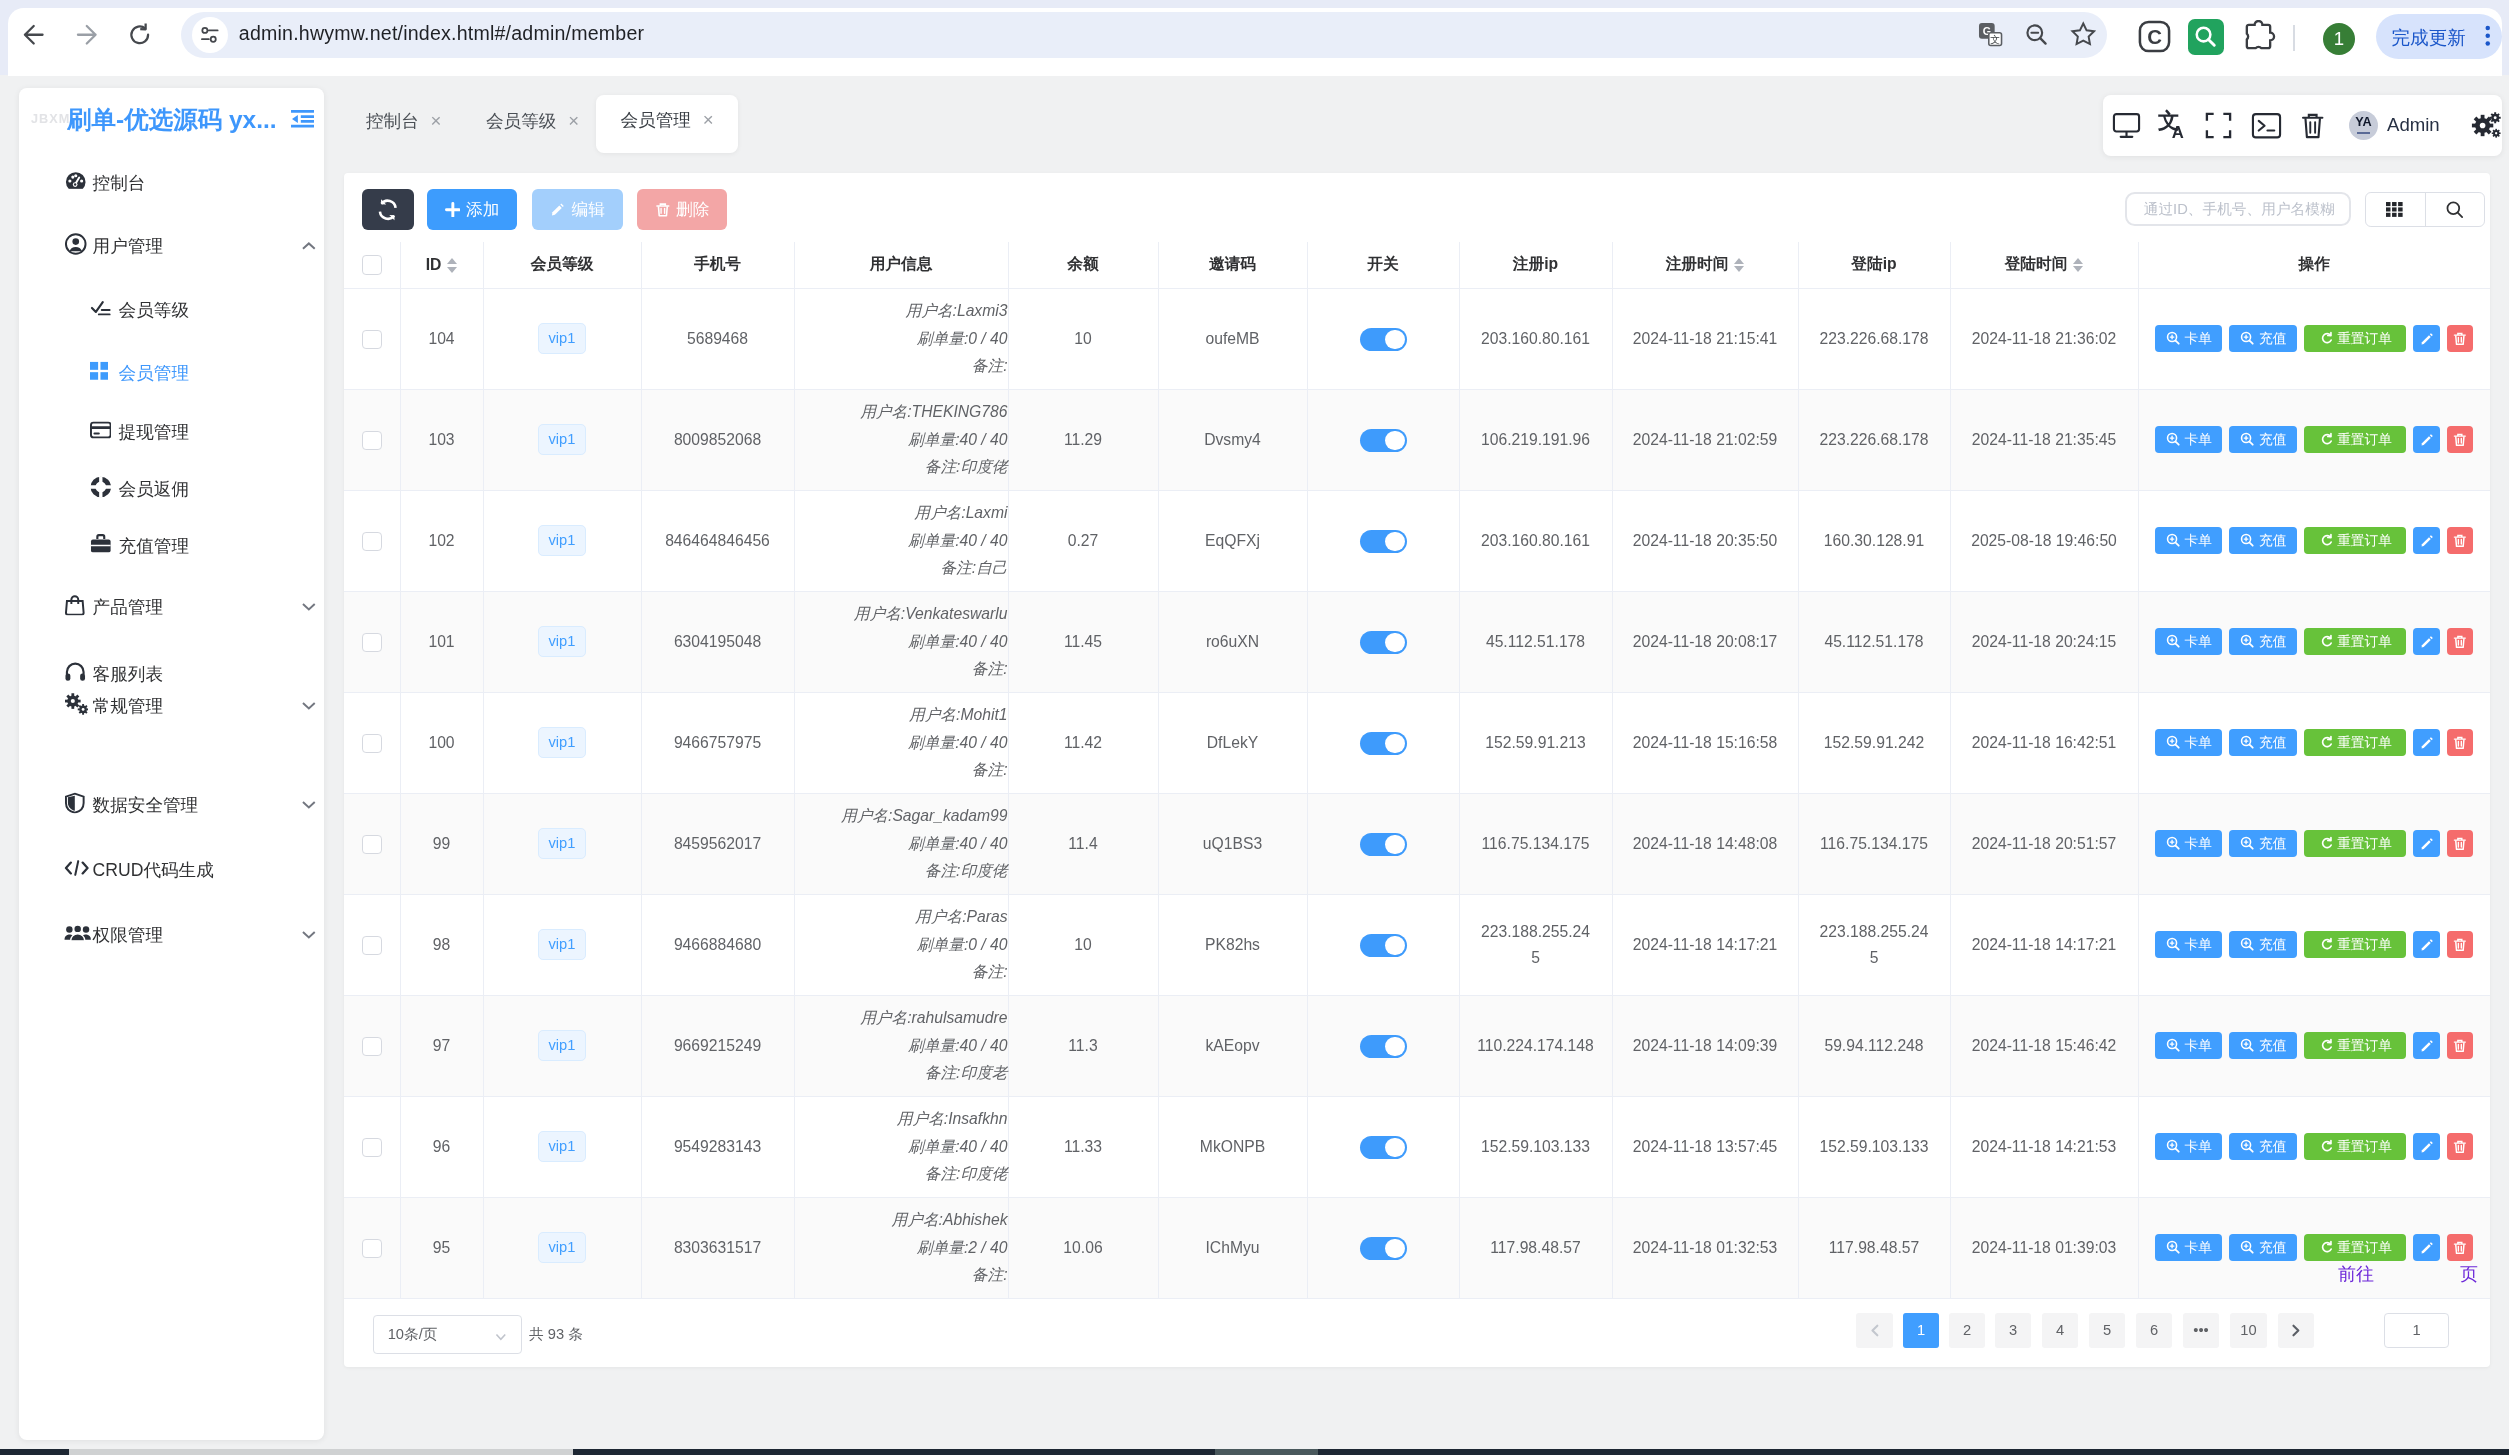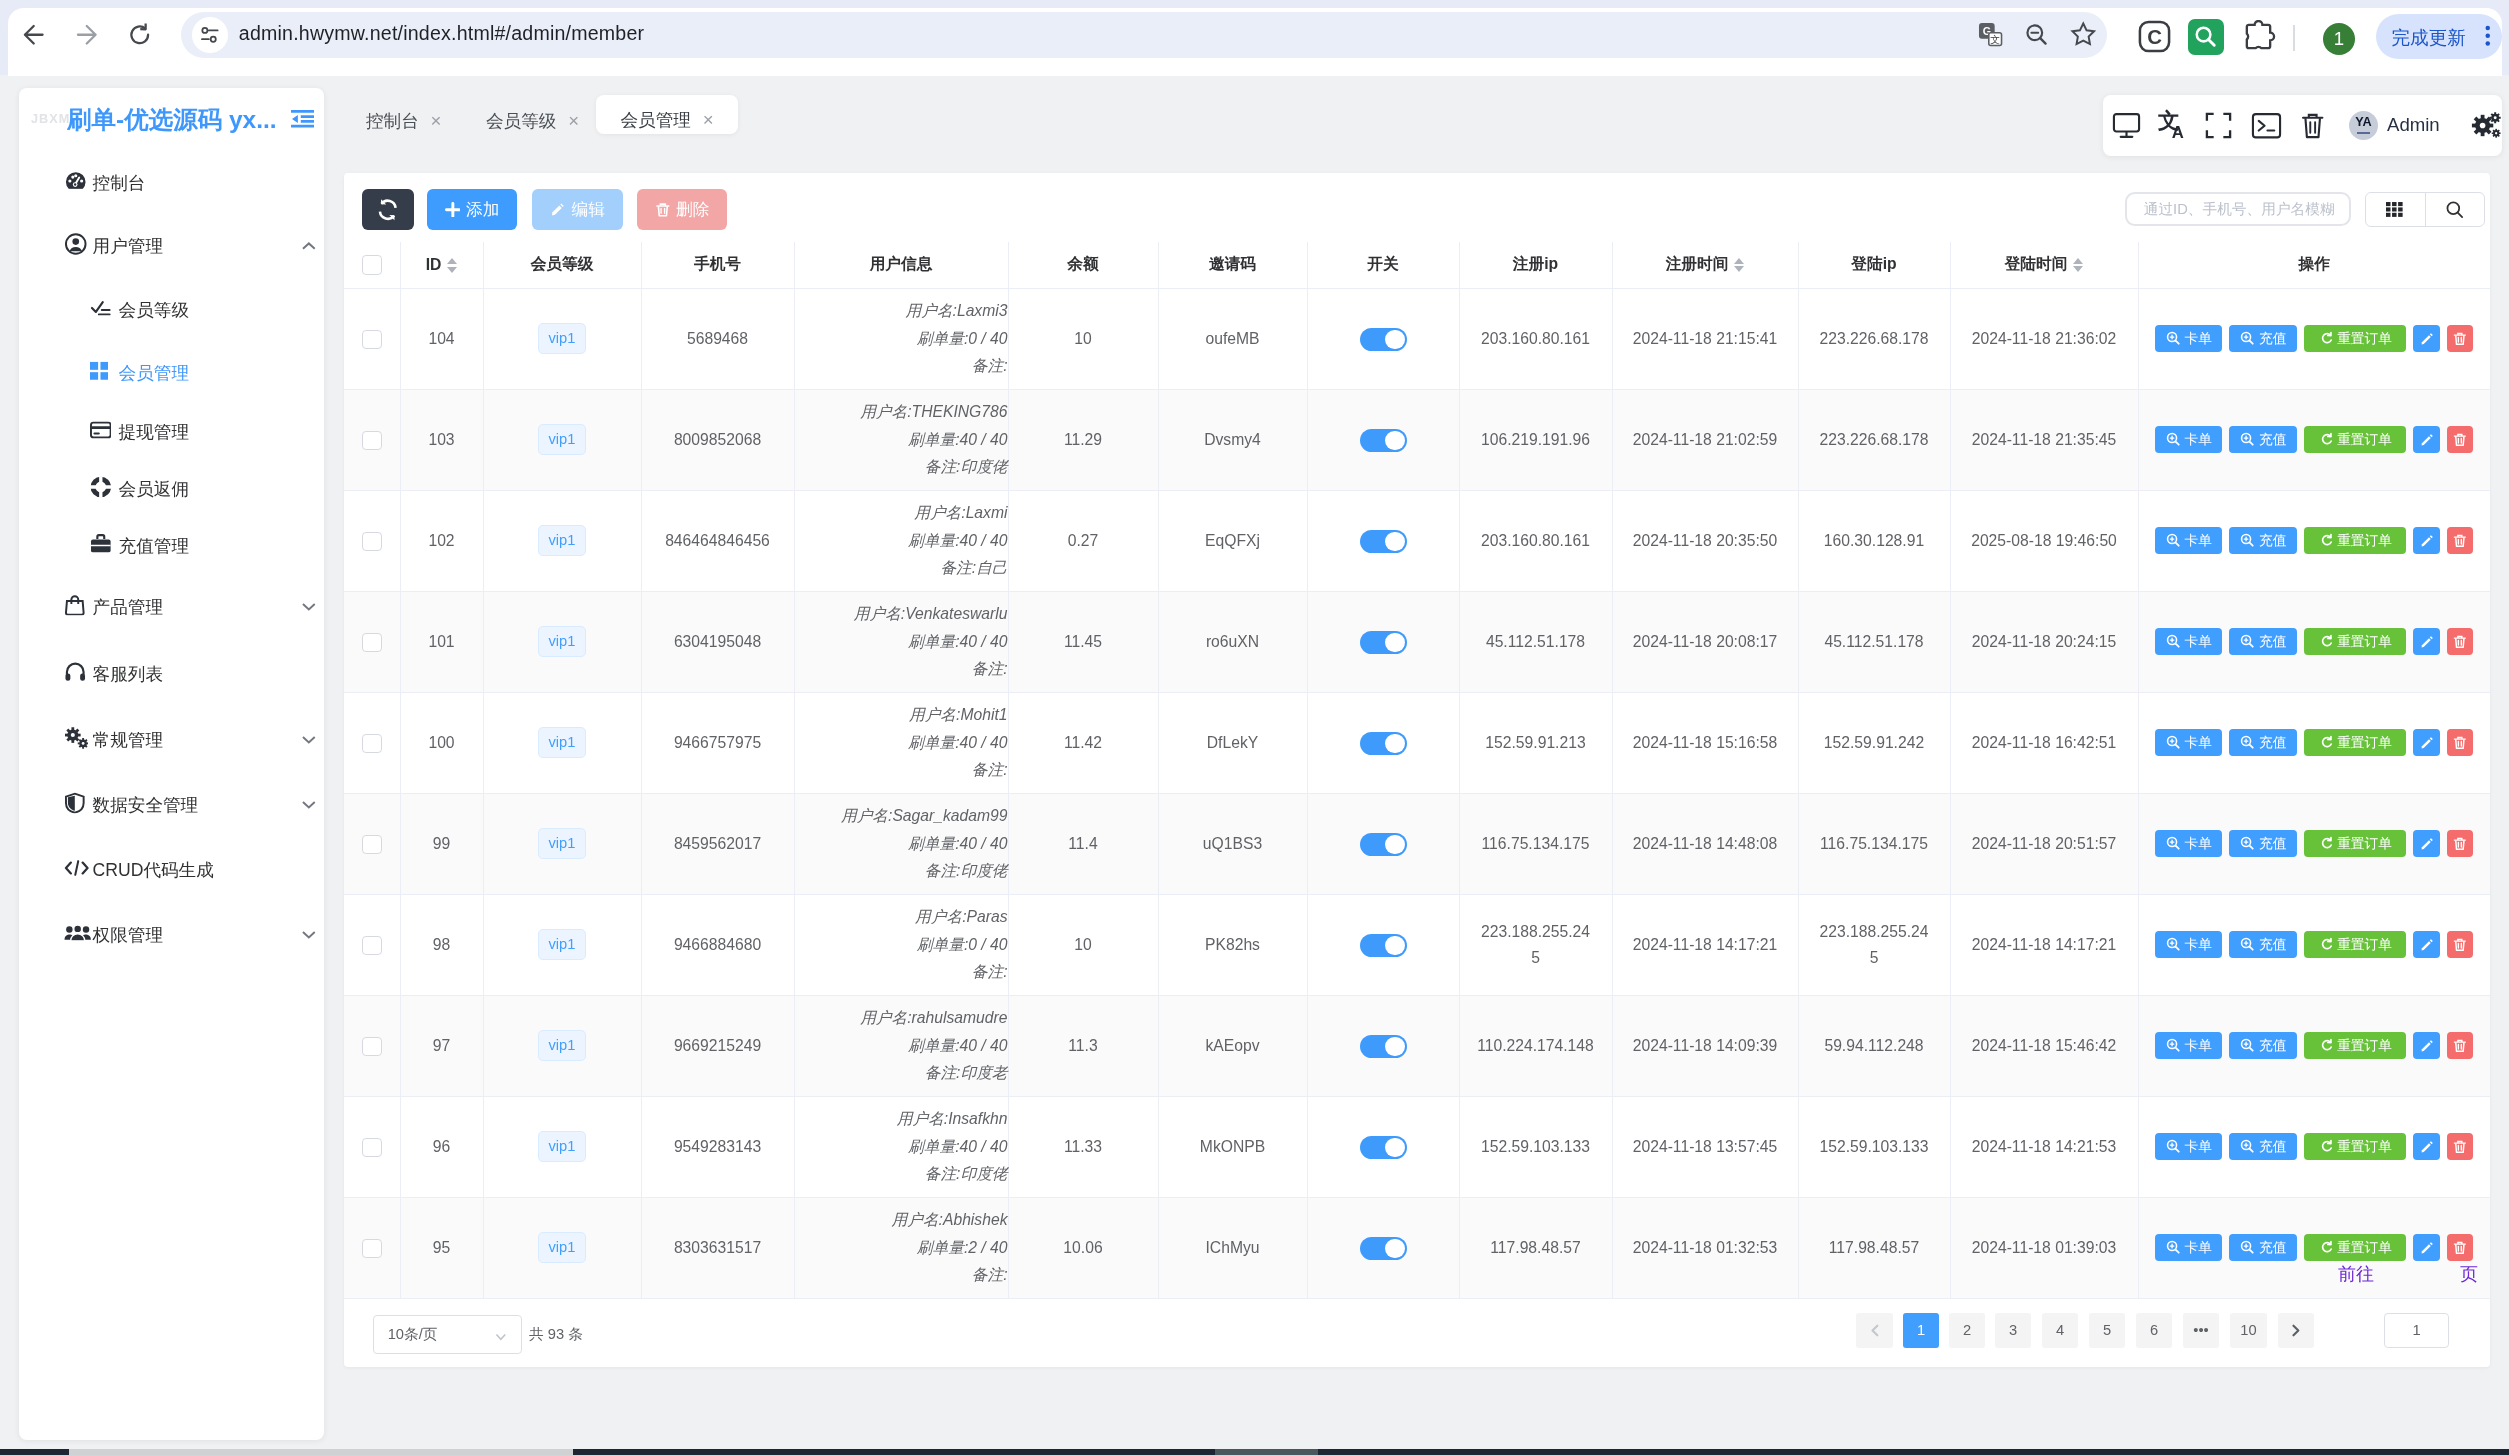--- a/index.html
+++ b/index.html
@@ -12,21 +12,21 @@
 #sbtitle{position:absolute;left:67px;top:103px;width:214px;font-size:24.5px;font-weight:bold;color:#3e97fc;white-space:nowrap;overflow:hidden;}
 .mi{position:absolute;left:18.6px;width:305px;height:43px;}
 .mi .ic{position:absolute;left:45px;top:50%;transform:translateY(-50%);}
 .mi .tx{position:absolute;left:74px;top:50%;transform:translateY(-50%);font-size:17.6px;color:#303133;white-space:nowrap;}
 .mi.sub .ic{left:71px;}
 .mi.sub .tx{left:100px;}
 .mi .chev{position:absolute;left:282px;top:50%;transform:translateY(-50%);}
 .blue-t{color:#3e97fc !important;}
 .tab{position:absolute;height:49px;font-size:17.6px;color:#4a4f55;}
 .tabx{color:#9ca0a6;font-size:18.6px;margin-left:11.8px;}
-#tabactive{position:absolute;left:596px;top:95px;width:142px;height:39px;background:#fff;border-radius:7.8px;box-shadow:0 1px 4.9px rgba(0,0,0,0.06);text-align:center;line-height:49px;font-size:17.6px;color:#3a3f45;}
+#tabactive{position:absolute;left:596px;top:95px;width:142px;height:58px;background:#fff;border-radius:7.8px;box-shadow:0 1px 4.9px rgba(0,0,0,0.06);text-align:center;line-height:49px;font-size:17.6px;color:#3a3f45;}
 .btn{position:absolute;height:41px;border-radius:5.9px;color:#fff;font-size:16.7px;display:flex;align-items:center;justify-content:center;}
 #b-refresh{left:362px;top:189px;width:52px;background:#353c4a;}
 #b-add{left:427px;top:189px;width:90px;background:#3d9cfd;}
 #b-edit{left:532px;top:189px;width:91px;background:#a3cffc;}
 #b-del{left:637px;top:189px;width:90px;background:#f3a6a6;}
 #search{position:absolute;left:2125px;top:192px;width:226px;height:34px;border:2px solid #e3e5ea;border-radius:9.8px;color:#bcc1cb;font-size:14.7px;line-height:31px;padding-left:16.7px;white-space:nowrap;overflow:hidden;background:#fff;}
 #vgroup{position:absolute;left:2365px;top:192px;width:120px;height:35px;border:1px solid #dcdfe6;border-radius:5.9px;display:flex;background:#fff;}
 #vgroup .vg{flex:1;display:flex;align-items:center;justify-content:center;}
 #vgroup .vg:first-child{border-right:1px solid #dcdfe6;}
 #tbl{position:absolute;left:344px;top:242px;border-collapse:collapse;table-layout:fixed;width:2146px;font-size:15.7px;color:#606266;background:#fff;}
@@ -208,21 +208,21 @@
       </svg></span>
   </div>
 <div class="mi" style="top:652px">
     <span class="ic"><svg width="22.5" height="22.5" viewBox="0 0 23 23">
         <path d="M3 14 V11.5 a8.5 8.5 0 0 1 17 0 V14" fill="none" stroke="#2c313a" stroke-width="2.2"></path>
         <rect x="1.5" y="13" width="5" height="7.5" rx="2.4" fill="#2c313a"></rect>
         <rect x="16.5" y="13" width="5" height="7.5" rx="2.4" fill="#2c313a"></rect>
       </svg></span>
     <span class="tx">客服列表</span>
   </div>
-<div class="mi" style="top:718px">
+<div class="mi" style="top:684px">
     <span class="ic"><svg width="24.5" height="23.5" viewBox="0 0 25 24">
         <g transform="translate(9,9) scale(1.05)">
           <circle cx="0" cy="0" r="5.4" fill="#2c313a"></circle>
           <rect x="-1.35" y="-7.6" width="2.7" height="3" fill="#2c313a" transform="rotate(0)"></rect>
           <rect x="-1.35" y="-7.6" width="2.7" height="3" fill="#2c313a" transform="rotate(45)"></rect>
           <rect x="-1.35" y="-7.6" width="2.7" height="3" fill="#2c313a" transform="rotate(90)"></rect>
           <rect x="-1.35" y="-7.6" width="2.7" height="3" fill="#2c313a" transform="rotate(135)"></rect>
           <rect x="-1.35" y="-7.6" width="2.7" height="3" fill="#2c313a" transform="rotate(180)"></rect>
           <rect x="-1.35" y="-7.6" width="2.7" height="3" fill="#2c313a" transform="rotate(225)"></rect>
           <rect x="-1.35" y="-7.6" width="2.7" height="3" fill="#2c313a" transform="rotate(270)"></rect>

